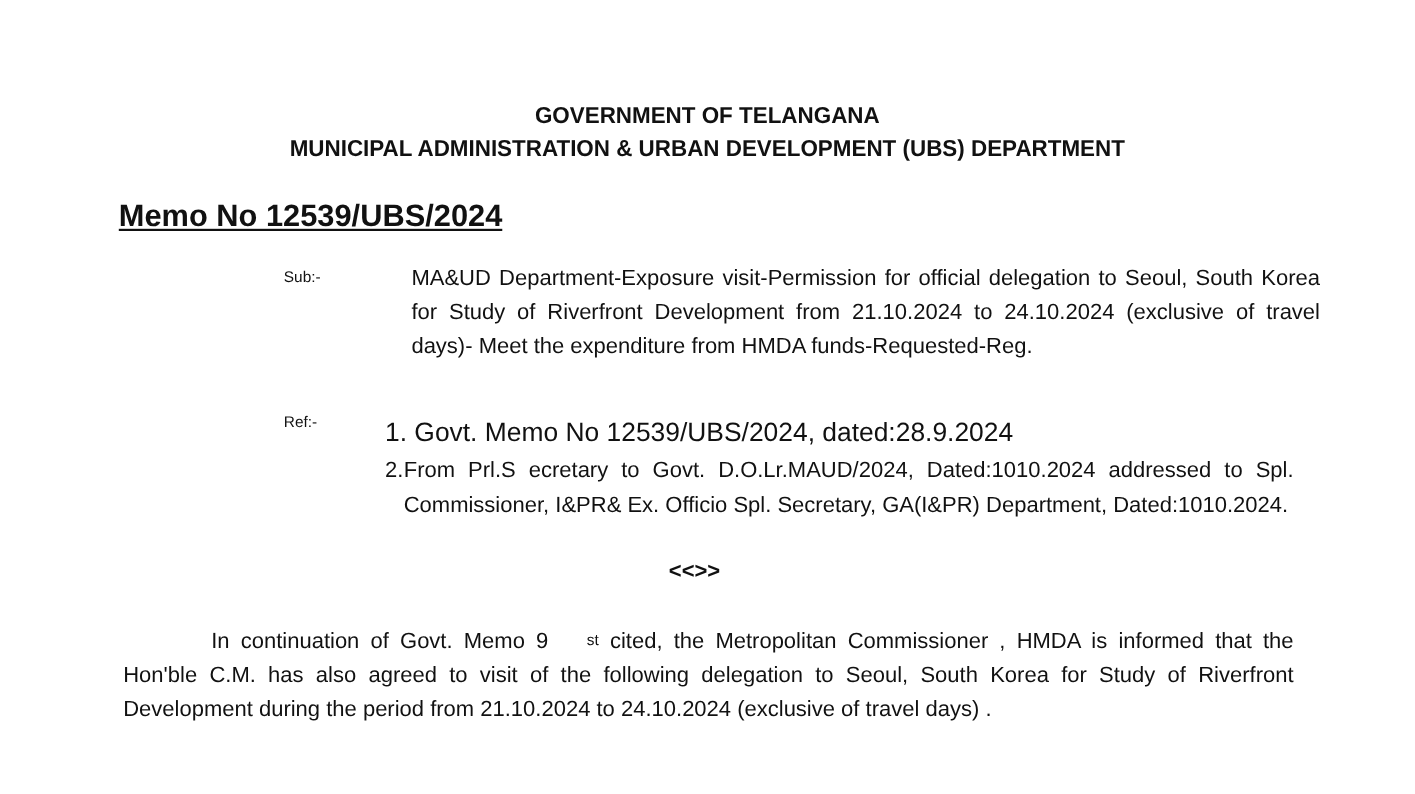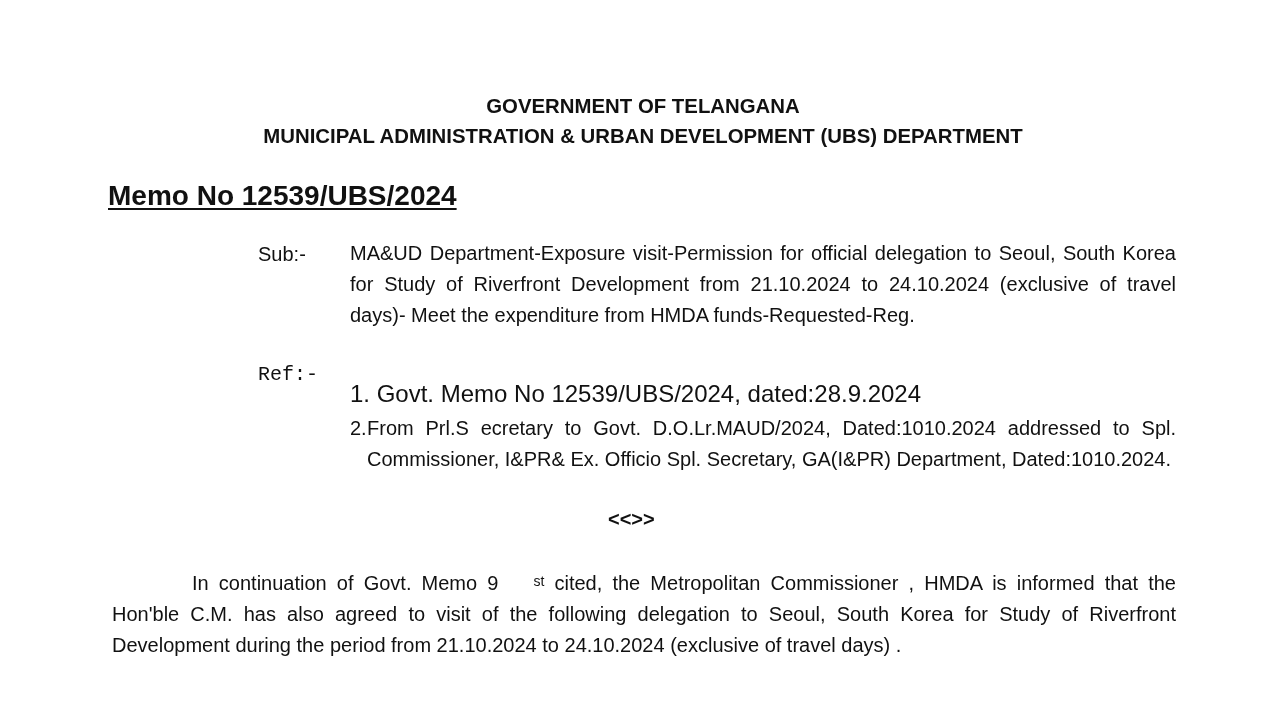--- a/index.html
+++ b/index.html
@@ -7,26 +7,26 @@
        font-family:"Liberation Sans", sans-serif;color:#111;}
   .page{position:absolute;left:0;top:0;width:1112px;height:722px;background:#fff;}
   .hdr{position:absolute;left:0;width:1286px;text-align:center;font-weight:bold;
        font-size:21px;letter-spacing:0px;transform:scaleX(0.97);}
   .hdr1{top:94px;}
   .hdr2{top:124px;}
   .memo{position:absolute;top:180px;left:108px;font-weight:bold;font-size:28px;
         text-decoration:underline;text-underline-offset:3px;}
   .dated{position:absolute;top:180px;right:122px;font-weight:bold;font-size:21px;
          text-decoration:underline;text-underline-offset:3px;}
-  .label{position:absolute;left:258px;font-size:20px;}
+  .label{position:absolute;left:258px;font-size:14px;}
   .block{position:absolute;left:350px;width:826px;font-size:20px;line-height:31px;
          text-align:justify;text-align-last:left;}
   .sub-label{top:243px;}
-  .sub-text{top:238px;}
-  .ref-label{top:363px;font-family:Liberation Mono, monospace;}
+  .sub-text{top:238px;margin-left:24px;}
+  .ref-label{top:375px;}
   .ref1{position:absolute;left:350px;top:378px;font-size:24px;line-height:31px;}
   .ref2{position:absolute;left:350px;top:413px;width:826px;font-size:20px;line-height:31px;}
   .ref2 .num{position:absolute;left:0;top:0;}
   .ref2 .txt{margin-left:17px;text-align:justify;text-align-last:left;display:block;}
   .sep{position:absolute;top:508px;left:608px;font-size:20px;font-weight:bold;}
   .para{position:absolute;left:112px;top:568px;width:1064px;font-size:20px;line-height:31px;
         text-align:justify;text-align-last:left;text-indent:80px;}
   sup{font-size:14px;vertical-align:top;position:relative;top:-2px;margin-left:35px;}
 </style>
 </head>

